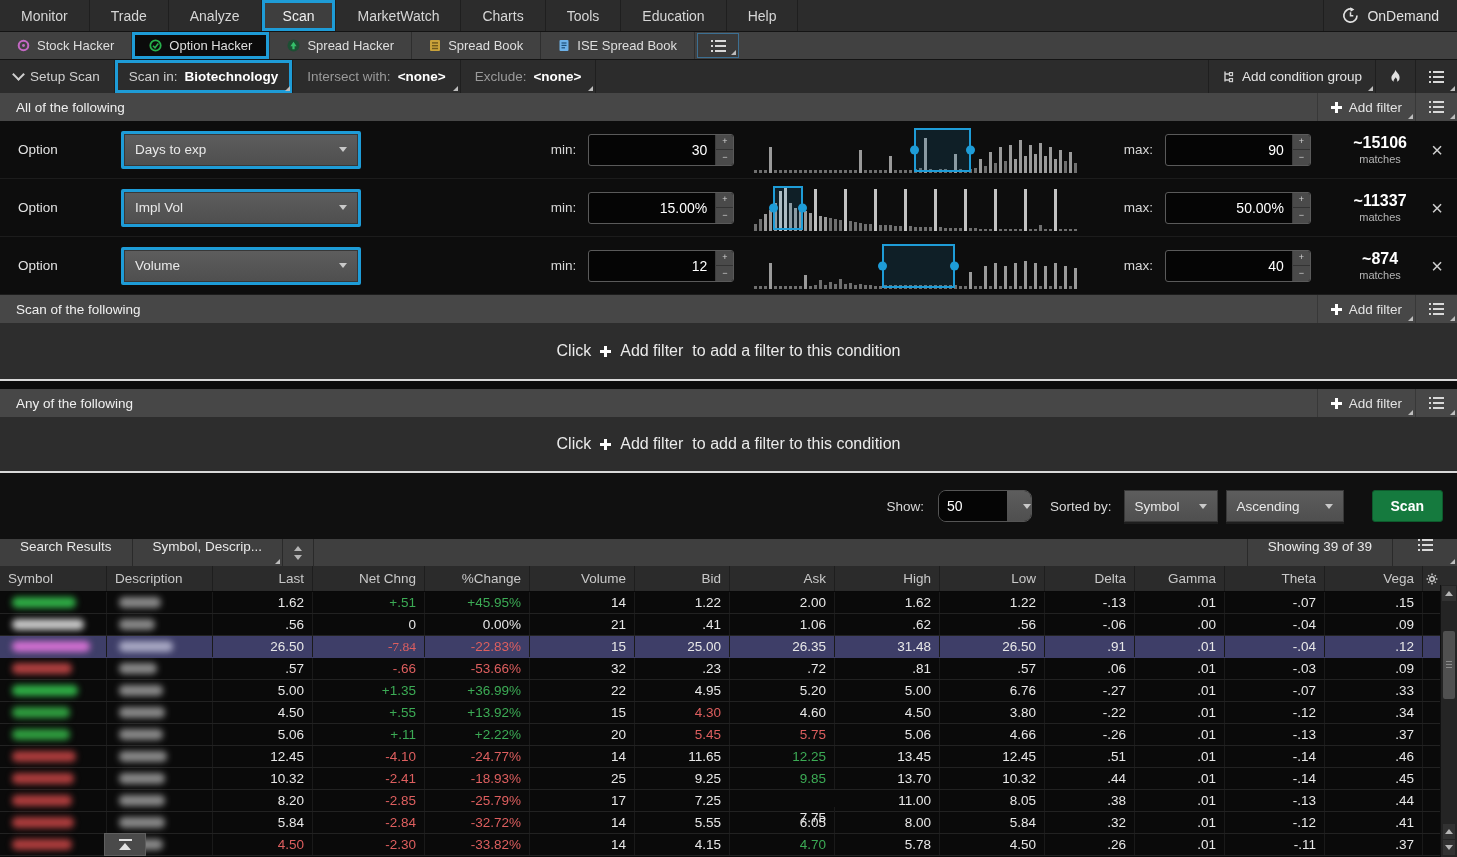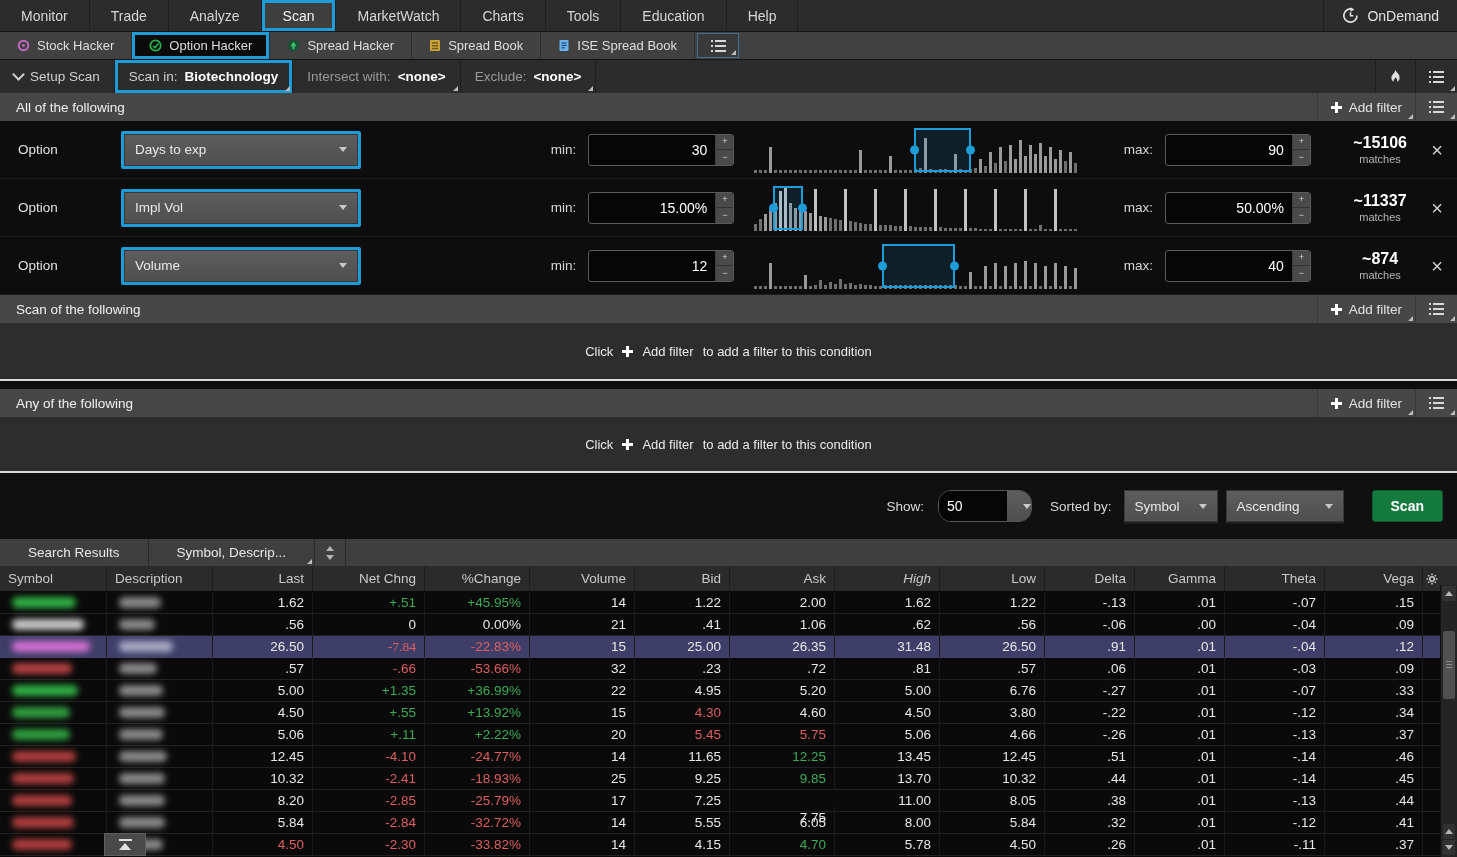--- a/index.html
+++ b/index.html
@@ -75,38 +75,38 @@
             background:rgba(30,156,215,0.13);}
   .hist-sel::before,.hist-sel::after{content:"";position:absolute;width:9px;height:9px;border-radius:50%;
             background:var(--accent,#1e9cd7);top:50%;transform:translateY(-50%);}
   .hist-sel::before{left:-6px;}.hist-sel::after{right:-6px;}
   .matches{width:104px;margin-left:18px;text-align:center;}
   .m-n{font-size:16px;font-weight:bold;color:#fff;}
   .m-l{font-size:11px;color:#b5b5b5;margin-top:1px;}
   .f-close{margin-left:auto;margin-right:14px;font-size:20px;color:#cfcfcf;line-height:1;}
   
   .empty-zone{background:#2d2d2d;display:flex;align-items:center;justify-content:center;gap:9px;
-              color:#eaeaea;font-size:13px;}
+              color:#eaeaea;font-size:16px;}
   .ez-none{height:56px;}.ez-any{height:54px;}
   .hsep{height:2px;background:#d9d9d9;}
   .gap8{height:8px;background:#0d0d0d;}
   
   .controls{height:66px;background:#101010;display:flex;align-items:center;justify-content:flex-end;
             padding-right:14px;font-size:13.5px;color:#d8d8d8;}
-  .combo{display:flex;height:30px;border:1px solid #555;border-radius:13px;overflow:hidden;margin-left:14px;}
+  .combo{display:flex;height:30px;border:1px solid #555;border-radius:8px;overflow:hidden;margin-left:14px;}
   .combo .cv{width:52px;background:#050505;color:#fff;display:flex;align-items:center;padding:0 8px;font-size:14px;}
   .combo .ca{width:24px;background:linear-gradient(#5d5d5d,#4f4f4f);display:flex;align-items:center;justify-content:center;}
   .sel{height:30px;background:linear-gradient(#5d5d5d,#4f4f4f);border:1px solid #383838;color:#e9e9e9;
        display:flex;align-items:center;padding:0 10px;font-size:13.5px;box-shadow:0 2px 0 rgba(255,255,255,0.06);}
   .scan-btn{margin-left:28px;height:30px;padding:0 18px;background:var(--scan,#157a3e);color:#fff;
             font-weight:bold;font-size:14px;display:flex;align-items:center;border-radius:3px;
             border:1px solid #0d5b2c;}
   
   .results-bar{display:flex;height:27px;background:#3f3f3f;align-items:stretch;font-size:13.5px;color:#e8e8e8;}
-  .rseg{display:flex;align-items:center;padding:0 28px;border-right:1px solid #2a2a2a;position:relative;}
+  .rseg{display:flex;align-items:flex-start;padding:0 20px;border-right:1px solid #2a2a2a;position:relative;}
   .rspin{width:30px;display:flex;flex-direction:column;align-items:center;justify-content:center;gap:4px;
          border-right:1px solid #2a2a2a;}
   .tri-u{width:0;height:0;border-left:4px solid transparent;border-right:4px solid transparent;
          border-bottom:5px solid #b5b5b5;}
   .tri-d{width:0;height:0;border-left:4px solid transparent;border-right:4px solid transparent;
          border-top:5px solid #b5b5b5;}
   .rright{margin-left:auto;display:flex;align-items:stretch;}
   .rright .rseg{border-left:1px solid #2a2a2a;border-right:none;}
   
   .thead{display:flex;height:25px;background:#2b2b2b;color:#c9c9c9;font-size:13.5px;
@@ -241,20 +241,30 @@
     </div>
     <div class="setup-seg fold">
       <span style="color:#9a9a9a">Intersect with:</span>
       <span class="val">&lt;none&gt;</span>
     </div>
     <div class="setup-seg fold">
       <span style="color:#9a9a9a">Exclude:</span>
       <span class="val">&lt;none&gt;</span>
     </div>
     <div class="bar-right">
+      <div class="bar-btn fold">
+        <span class="icon">
+          <svg width="13" height="13" viewBox="0 0 13 13">
+              <path d="M3 1.5 V11.5 M3 4 H7.5 M3 10 H7.5" stroke="#cfcfcf" stroke-width="1.4" fill="none"></path>
+              <rect x="7.5" y="2.6" width="3" height="3" fill="none" stroke="#cfcfcf" stroke-width="1.2"></rect>
+              <rect x="7.5" y="8.6" width="3" height="3" fill="none" stroke="#cfcfcf" stroke-width="1.2"></rect>
+            </svg>
+        </span>
+        <span>Add condition group</span>
+      </div>
       <div class="bar-btn">
         <span class="icon">
           <svg width="13" height="15" viewBox="0 0 13 15">
               <path d="M6.5 0.8 C7 3.4 10.6 4.6 10.6 8.8 A4.1 4.1 0 0 1 2.4 8.8 C2.4 5.8 5.6 4.6 6.5 0.8 Z" fill="#e0e0e0"></path>
               <path d="M6.5 13.6 C5.2 13.6 4.4 12.4 4.7 11.3 C5 10.1 6.5 9.5 6.5 8.3 C7.3 9.4 8.4 10.2 8.2 11.6 A1.8 1.8 0 0 1 6.5 13.6 Z" fill="#2c2c2c"></path>
             </svg>
         </span>
       </div>
       <div class="bar-btn fold">
         <span class="icon-list">
@@ -661,32 +671,44 @@
     <div class="rseg">
       <span>Search Results</span>
     </div>
     <div class="rseg fold">
       <span>Symbol, Descrip...</span>
     </div>
     <div class="rspin">
       <span class="tri-u"></span>
       <span class="tri-d"></span>
     </div>
+    <div class="rright">
+      <div class="rseg">
+        <span>Showing 39 of 39</span>
+      </div>
+      <div class="rseg fold" style="width:24px;justify-content:center;">
+        <span class="icon-list">
+            <i></i>
+            <i></i>
+            <i></i>
+          </span>
+      </div>
+    </div>
   </div>
 
   <div class="thead" id="thead-row">
       <div class="th left" style="width: 107px;">Symbol</div>
       <div class="th left" style="width: 106px;">Description</div>
       <div class="th" style="width: 100px;">Last</div>
       <div class="th" style="width: 112px;">Net Chng</div>
       <div class="th" style="width: 105px;">%Change</div>
       <div class="th" style="width: 105px;">Volume</div>
       <div class="th" style="width: 95px;">Bid</div>
       <div class="th" style="width: 105px;">Ask</div>
-      <div class="th" style="width: 105px; font-style: italic;">High</div>
+      <div class="th" style="width: 105px;">High</div>
       <div class="th" style="width: 105px;">Low</div>
       <div class="th" style="width: 90px;">Delta</div>
       <div class="th" style="width: 90px;">Gamma</div>
       <div class="th" style="width: 100px;">Theta</div>
       <div class="th" style="width: 98px;">Vega</div>
       <div class="th-gear">
         <svg width="12" height="12" viewBox="0 0 12 12">
           <g stroke="#c9c9c9" stroke-width="1.5" fill="none">
             <circle cx="6" cy="6" r="2.3"></circle>
             <path d="M6 0.6 V2.2 M6 9.8 V11.4 M0.6 6 H2.2 M9.8 6 H11.4 M2.2 2.2 L3.3 3.3 M8.7 8.7 L9.8 9.8 M9.8 2.2 L8.7 3.3 M3.3 8.7 L2.2 9.8"></path>

